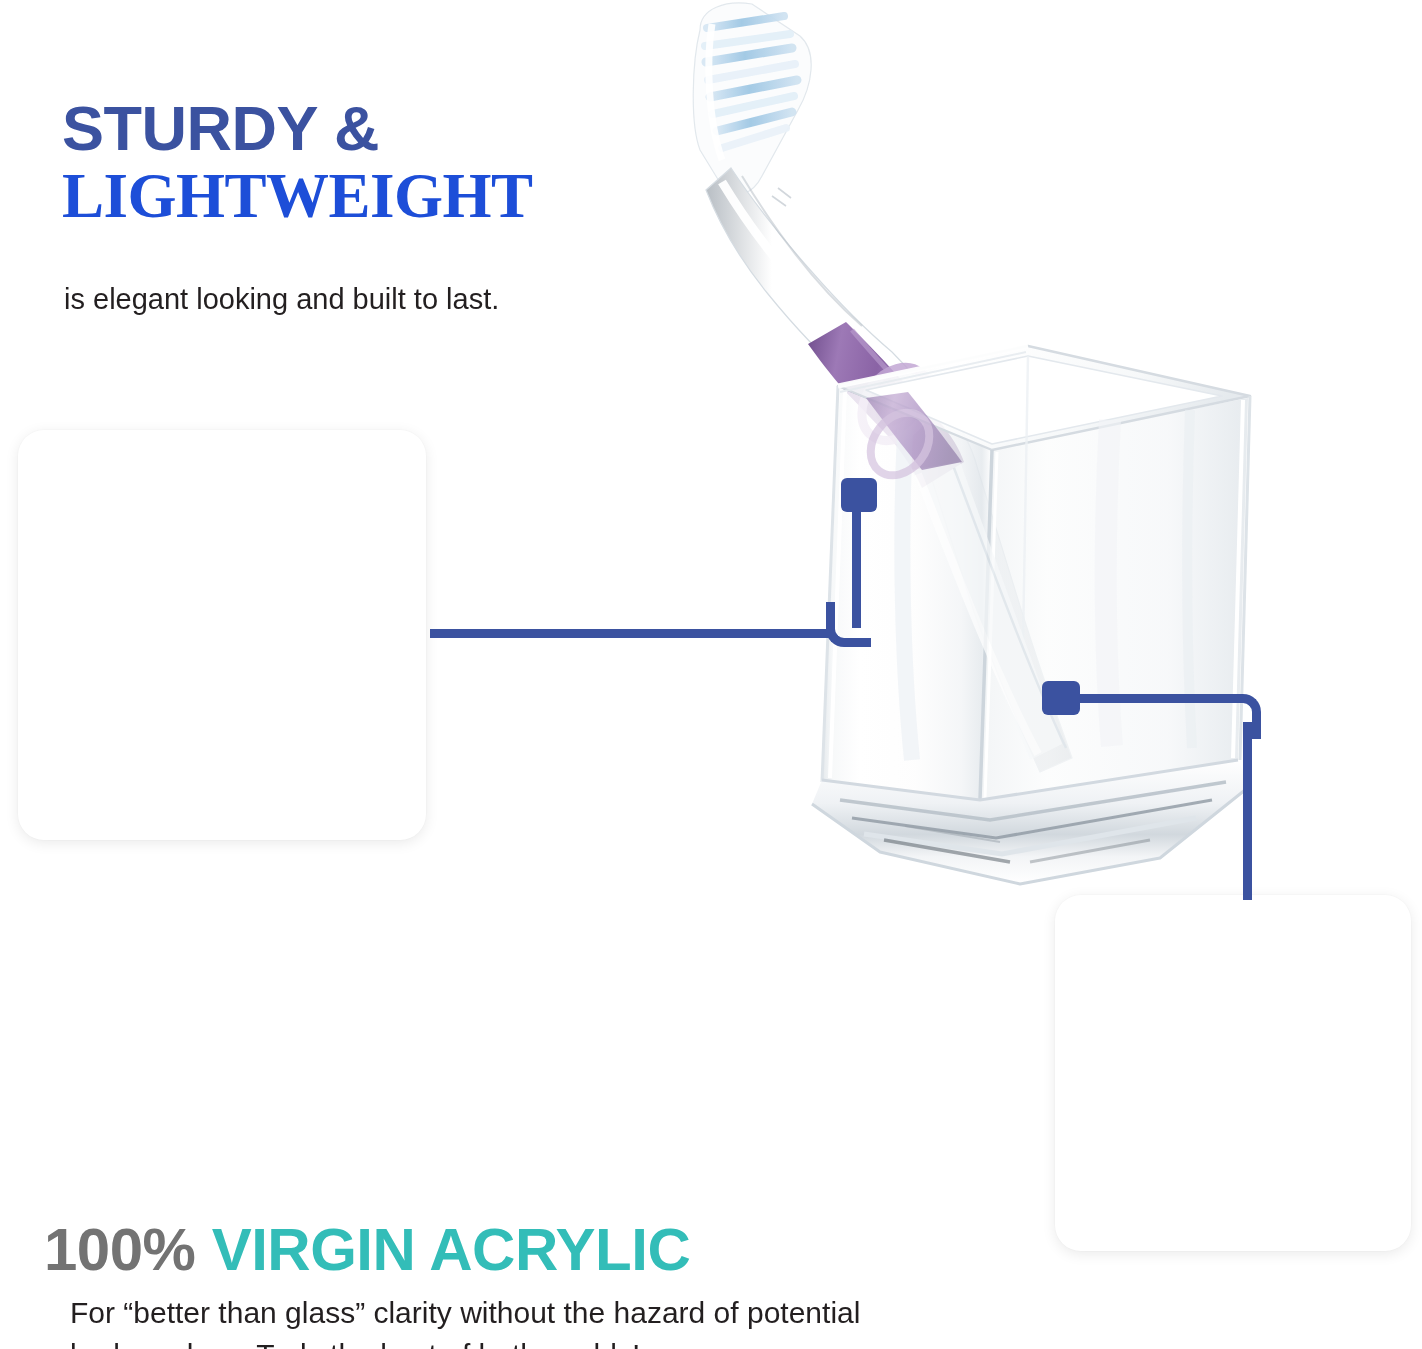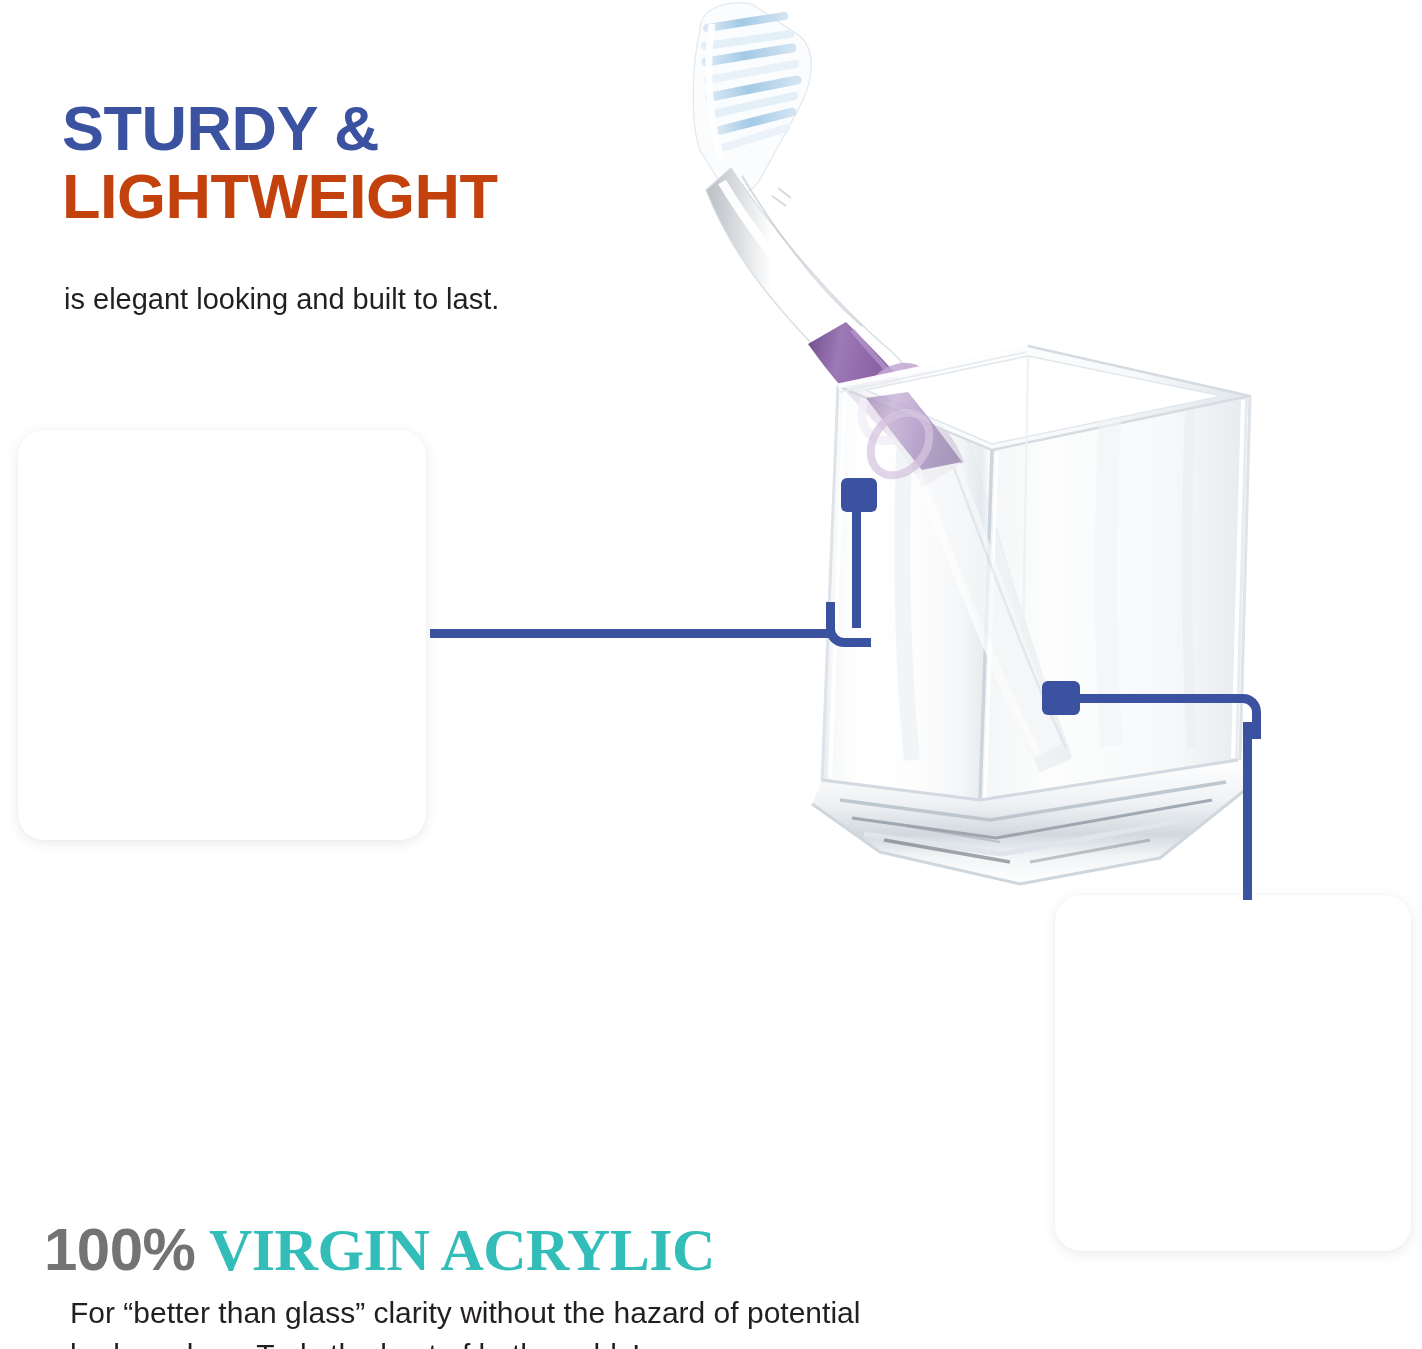--- a/index.html
+++ b/index.html
@@ -25,21 +25,21 @@
     position: absolute;
     left: 62px;
     top: 52px;
     width: 640px;
     font-weight: bold;
     font-size: 63px;
     line-height: 1.08;
     letter-spacing: -0.5px;
   }
   .headline-top .ln1 { display: block; color: #3b52a0; }
-  .headline-top .ln2 { display: block; color: #c2410c; }
+  .headline-top .ln2 { display: block; color: #1d4ed8; font-family: Liberation Serif, serif; }
 
   .body-top {
     position: absolute;
     left: 64px;
     top: 250px;
     width: 610px;
     font-size: 29px;
     line-height: 1.42;
     color: #231f20;
   }
@@ -50,21 +50,21 @@
     left: 44px;
     top: 1168px;
     width: 1000px;
     font-weight: bold;
     font-size: 60px;
     line-height: 1.05;
     letter-spacing: -0.5px;
     white-space: nowrap;
   }
   .headline-bottom .hl-blue { color: #737373; }
-  .headline-bottom .hl-teal { color: #33bdb8; font-family: Liberation Serif, serif; }
+  .headline-bottom .hl-teal { color: #33bdb8; }
 
   .body-bottom {
     position: absolute;
     left: 30px;
     top: 1262px;
     width: 1030px;
     font-size: 30px;
     line-height: 1.4;
     color: #231f20;
   }

